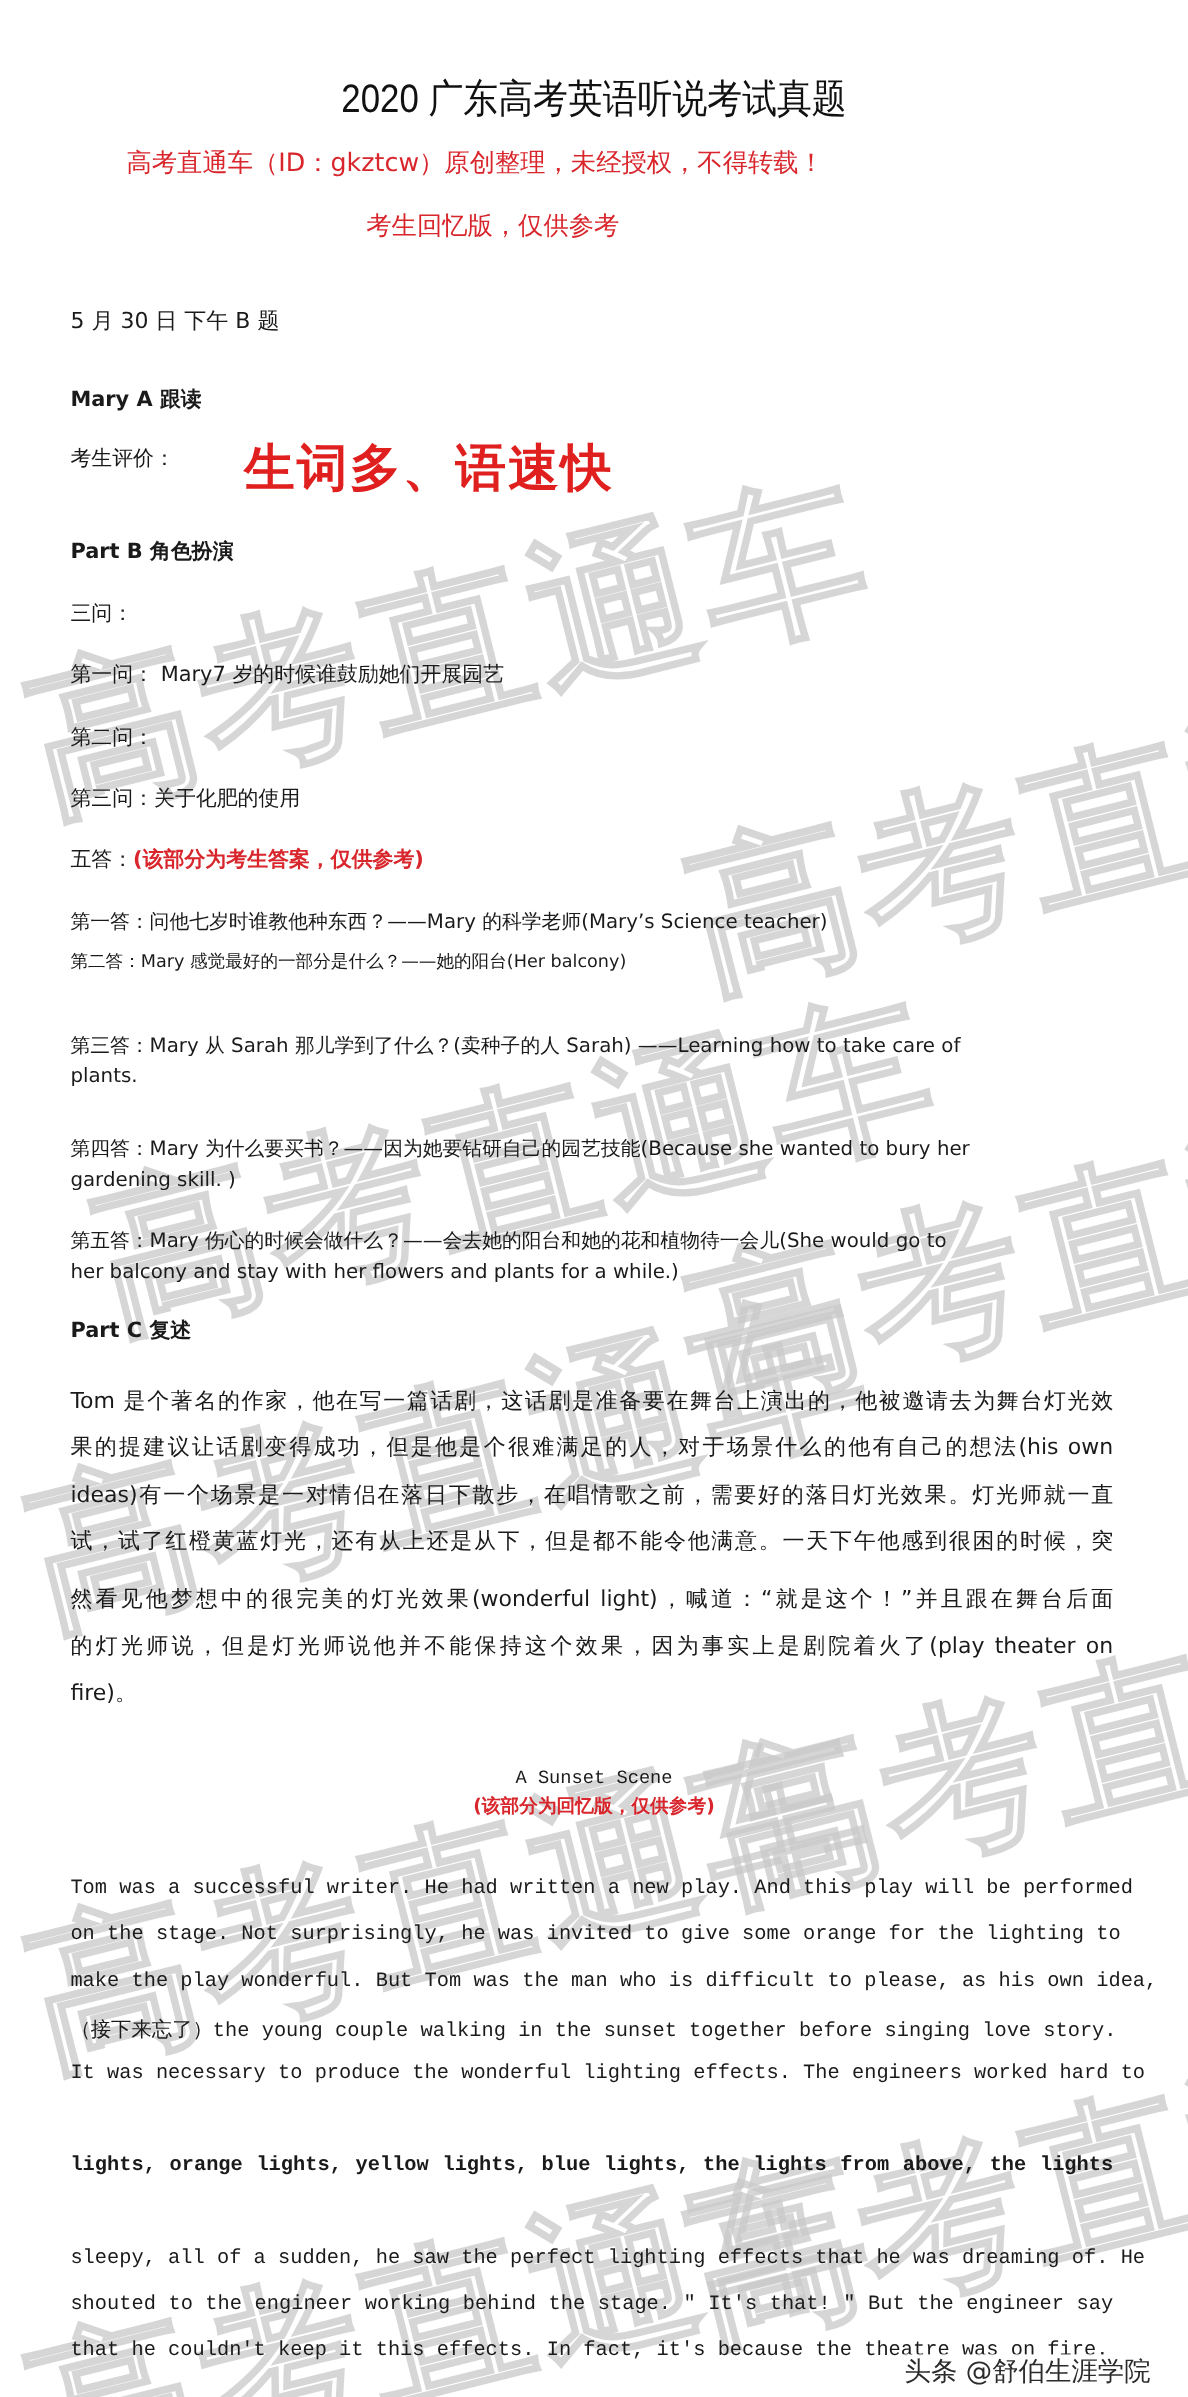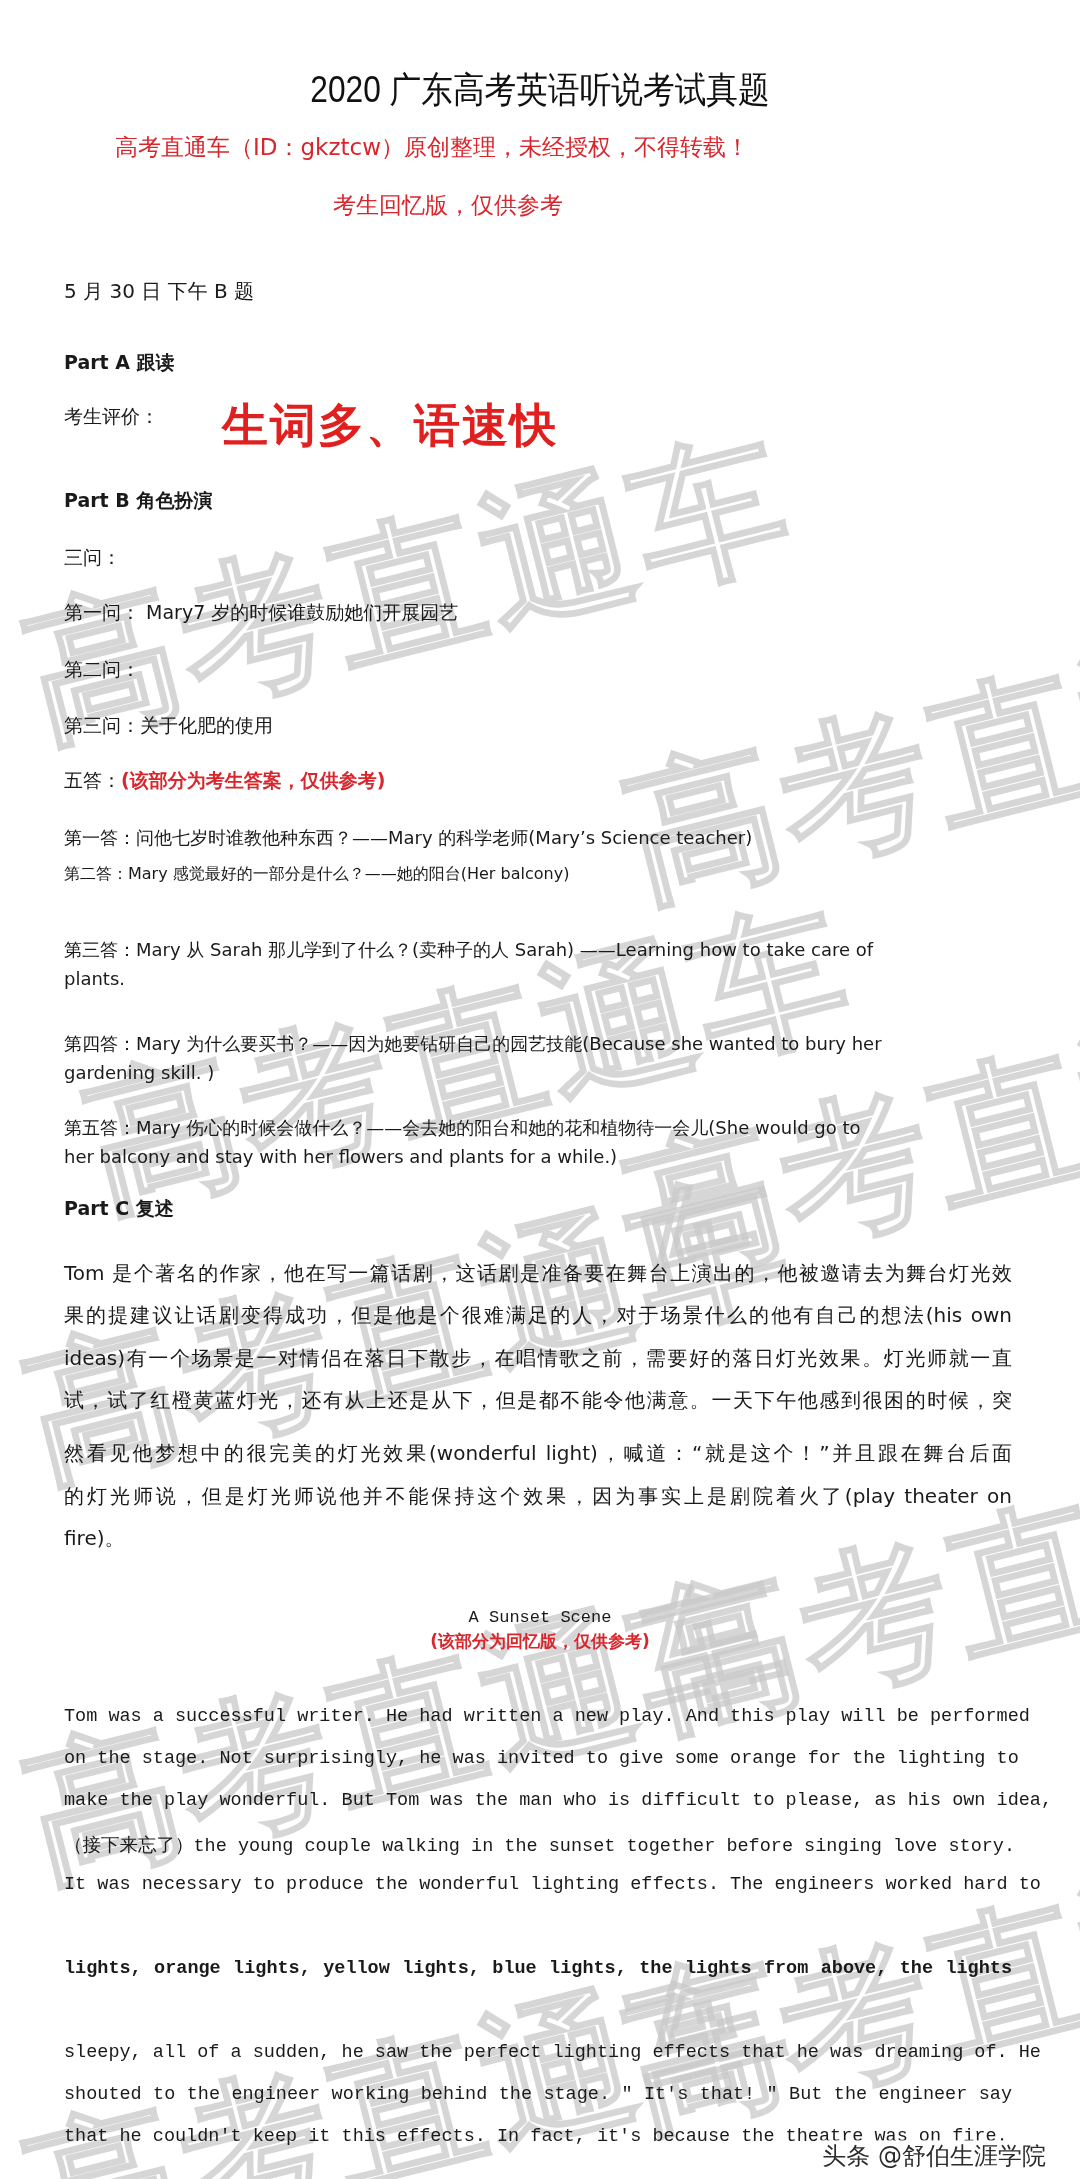--- a/index.html
+++ b/index.html
@@ -72,21 +72,21 @@
 <div class="wm" style="left:20px; top:2010px;">高考直通车</div>
 
 <div class="content">
 
   <div class="title">2020 广东高考英语听说考试真题</div>
   <div class="red-center" style="top:132px;">高考直通车（ID：gkztcw）原创整理，未经授权，不得转载！</div>
   <div class="red-center" style="top:190px;margin-left:16px;">考生回忆版，仅供参考</div>
 
   <div class="line" style="top:278px; font-size:20px;">5 月 30 日   下午 B 题</div>
 
-  <div class="line bold" style="top:350px;">Part A 跟读</div>
+  <div class="line bold" style="top:350px;">Mary A 跟读</div>
   <div class="line" style="top:404px;">考生评价：</div>
   <div class="big-red">生词多、语速快</div>
 
   <div class="line bold" style="top:488px;">Part B 角色扮演</div>
   <div class="line" style="top:545px;">三问：</div>
   <div class="line" style="top:600px;">第一问： Mary7 岁的时候谁鼓励她们开展园艺</div>
   <div class="line" style="top:657px;">第二问：</div>
   <div class="line" style="top:713px;">第三问：关于化肥的使用</div>
 
   <div class="line" style="top:768px;">

